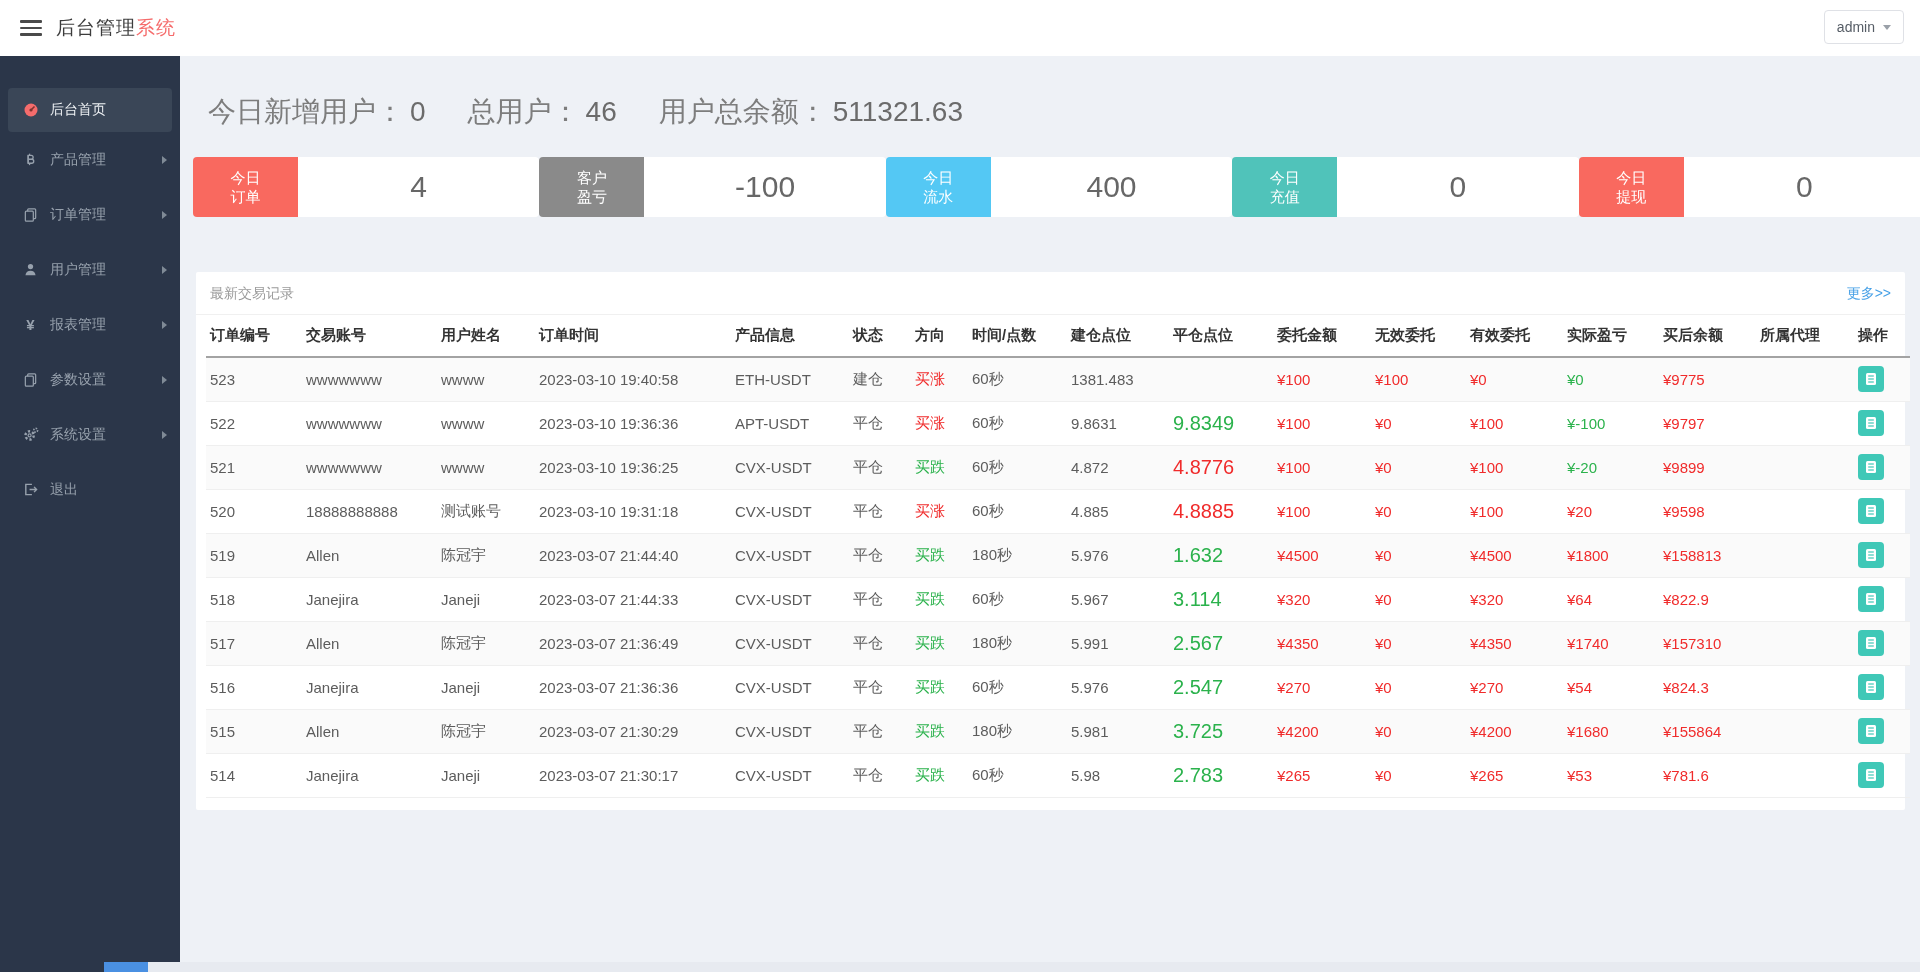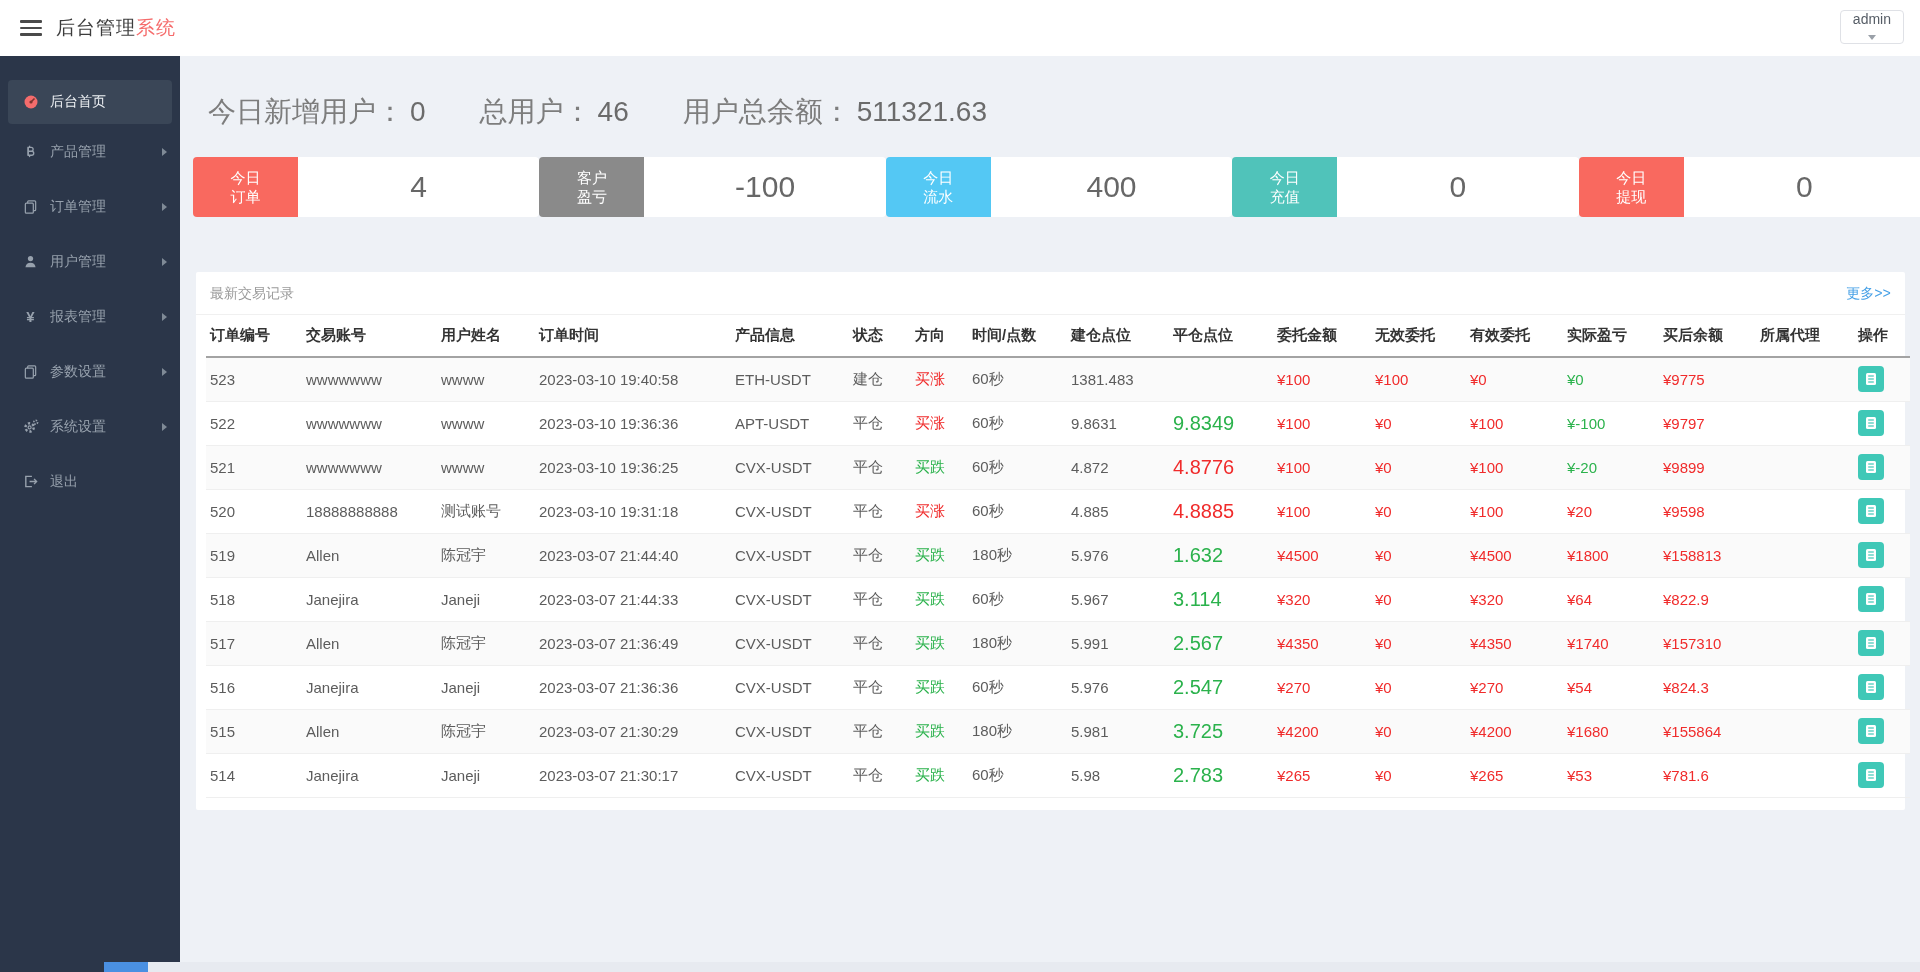--- a/index.html
+++ b/index.html
@@ -7,41 +7,41 @@
   body {
     font-family: "Liberation Sans", "DejaVu Sans", sans-serif;
     background:#eef1f6; position:relative; color:#5c5c5c;
   }
   
   .app-header{position:fixed;top:0;left:0;right:0;height:56px;background:#fff;display:flex;align-items:center;padding:0 16px;z-index:20;}
   .hamburger{width:22px;height:16px;display:flex;flex-direction:column;justify-content:space-between;cursor:pointer;margin:0 14px 0 4px;}
   .hamburger span{display:block;height:2.6px;background:#4a4a4a;border-radius:1px;}
   .app-title{font-size:19px;color:#3c3c3c;letter-spacing:1px;}
   .app-title .accent{color:#f56c6c;}
-  .user-dd{position:absolute;right:16px;top:10px;height:34px;border:1px solid #dfe1e6;border-radius:4px;background:#fff;display:flex;align-items:center;gap:8px;padding:0 12px;font-size:14px;color:#565d66;cursor:pointer;flex-direction:column;}
+  .user-dd{position:absolute;right:16px;top:10px;height:34px;border:1px solid #dfe1e6;border-radius:4px;background:#fff;display:flex;align-items:center;gap:8px;padding:0 12px;font-size:14px;color:#565d66;cursor:pointer;}
   .caret{width:0;height:0;border-left:4.5px solid transparent;border-right:4.5px solid transparent;border-top:5px solid #9aa0a8;}
   
   .sidebar{position:fixed;top:56px;left:0;bottom:0;width:180px;background:#2b3649;z-index:15;}
-  .side-menu{padding-top:24px;}
+  .side-menu{padding-top:32px;}
   .side-item{height:55px;display:flex;align-items:center;padding-left:22px;color:#97a1ad;font-size:14px;cursor:pointer;position:relative;}
   .side-item.active{height:44px;margin:0 8px;padding-left:14px;background:#3a4657;border-radius:4px;color:#eef1f4;}
   .s-icon{width:17px;height:16px;margin-right:11px;display:inline-flex;align-items:center;justify-content:center;font-size:15px;font-weight:bold;}
   .s-arrow{position:absolute;right:13px;width:0;height:0;border-top:4.5px solid transparent;border-bottom:4.5px solid transparent;border-left:5.5px solid #7f8a96;}
   
   .content{margin-left:180px;padding-top:56px;width:1740px;}
-  .summary-row{margin:38px 0 0 28px;display:flex;gap:54px;font-size:28px;color:#7d7d7d;line-height:36px;}
+  .summary-row{margin:38px 0 0 28px;display:flex;gap:42px;font-size:28px;color:#7d7d7d;line-height:36px;}
   .summary-item .val{color:#6b6b6b;margin-left:6px;}
   
   .cards-row{margin:27px 0 0 13px;width:1732px;display:flex;}
   .stat-card{flex:1;height:60px;display:flex;}
   .stat-label{width:105px;border-radius:4px 0 0 4px;color:#fff;display:flex;flex-direction:column;align-items:center;justify-content:center;font-size:15px;line-height:19px;}
   .stat-value{flex:1;background:#fff;border-radius:0 4px 4px 0;display:flex;align-items:center;justify-content:center;font-size:30px;color:#676767;}
   
   .panel{margin:55px 15px 0 16px;background:#fff;border-radius:2px;padding-bottom:12px;}
-  .panel-head{display:flex;justify-content:space-between;align-items:center;padding:13px 14px 11px 14px;border-bottom:1px solid #f0f0f0;font-family:Liberation Mono, monospace;}
+  .panel-head{display:flex;justify-content:space-between;align-items:center;padding:13px 14px 11px 14px;border-bottom:1px solid #f0f0f0;}
   .panel-title{font-size:14px;color:#9a9a9a;}
   .panel-more{font-size:14px;color:#46a0e6;cursor:pointer;}
   table{width:calc(100% - 20px);margin:0 10px;border-collapse:collapse;table-layout:fixed;font-size:15px;color:#5c5c5c;}
   thead th{text-align:left;height:42px;color:#333;font-weight:bold;font-size:15px;border-bottom:2px solid #a3a3a3;padding:0 4px;white-space:nowrap;}
   tbody td{height:44px;border-bottom:1px solid #efefef;padding:0 4px;white-space:nowrap;overflow:hidden;}
   tbody tr:nth-child(odd){background:#fafafa;}
   td.red,.red{color:#f02b2b;}
   td.green,.green{color:#2bb24c;}
   td.close-val{font-size:20px;}
   .op-btn{width:26px;height:26px;background:#3fc8b7;border:none;border-radius:4px;display:flex;align-items:center;justify-content:center;cursor:pointer;}

